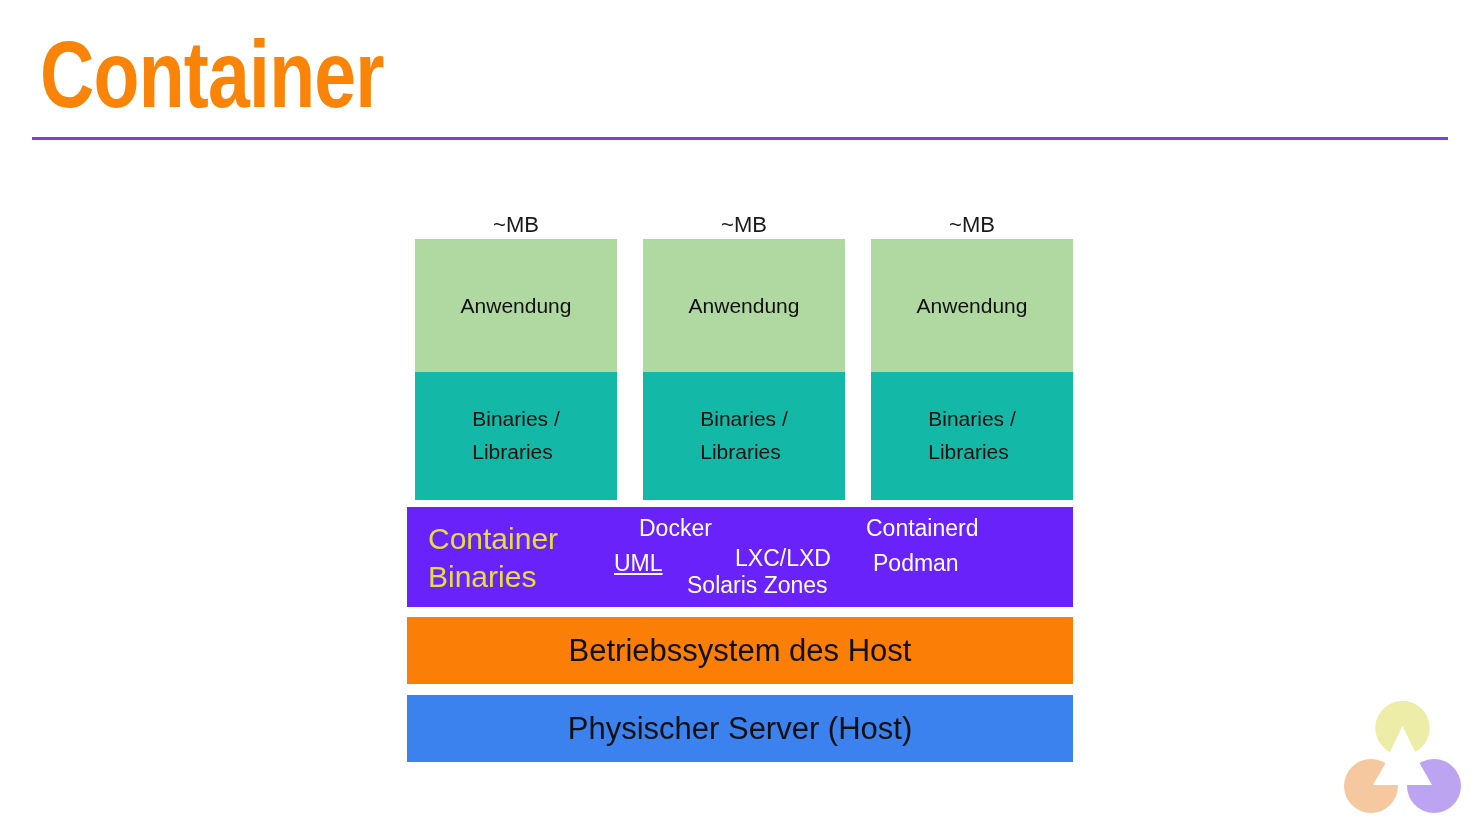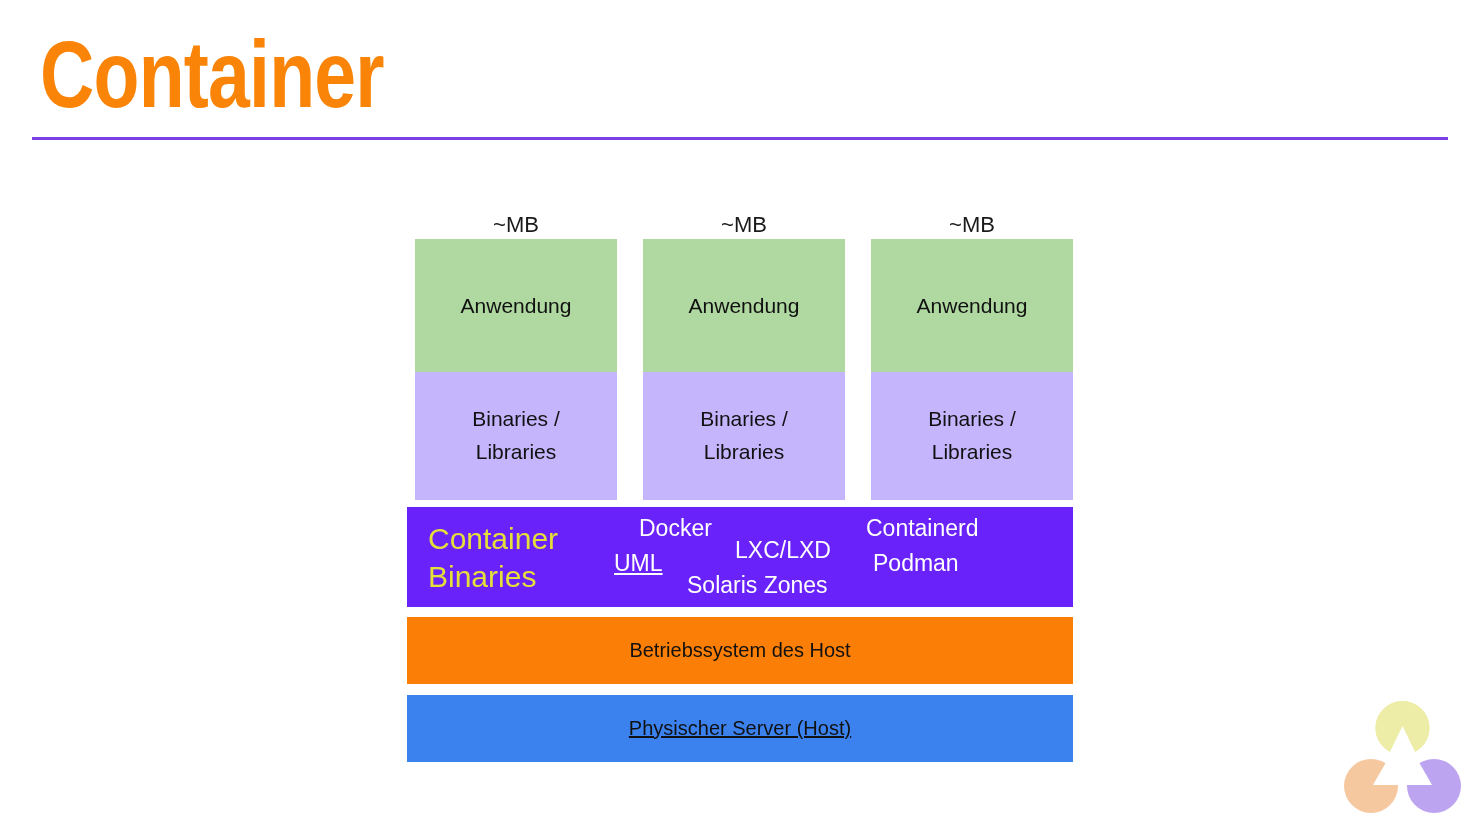--- a/index.html
+++ b/index.html
@@ -76,25 +76,25 @@
     height: 133px;
     background: #AFD9A0;
     display: flex;
     align-items: center;
     justify-content: center;
     font-size: 21px;
     color: #111111;
   }
   .bin-box {
     height: 128px;
-    background: #c4b5fd;
-    display: flex;
-    align-items: center;
-    justify-content: center;
-    text-align: center;
+    background: #14b8a6;
+    display: flex;
+    align-items: center;
+    justify-content: center;
+    text-align: left;
     font-size: 21px;
     line-height: 1.55;
     color: #111111;
   }
 
   
   .service-band {
     position: absolute;
     left: 0;
     top: 297px;
@@ -111,39 +111,39 @@
     color: #E3E03A;
   }
   .tech-label {
     position: absolute;
     color: #ffffff;
     font-size: 23px;
     white-space: nowrap;
   }
   .tech-docker        { left: 232px; top:  8px; }
   .tech-uml           { left: 207px; top: 43px; text-decoration: underline; }
-  .tech-lxclxd        { left: 328px; top: 30px; }
+  .tech-lxclxd        { left: 328px; top: 38px; }
   .tech-solaris-zones { left: 280px; top: 65px; }
   .tech-containerd    { left: 459px; top:  8px; }
   .tech-podman        { left: 466px; top: 43px; }
 
   
   .stack-band {
     position: absolute;
     left: 0;
     width: 666px;
     height: 67px;
     display: flex;
     align-items: center;
     justify-content: center;
-    font-size: 20px;
+    font-size: 31px;
     color: #111111;
   }
   .band-os   { top: 407px; background: #FB7E06; }
-  .band-host { top: 485px; background: #3B82EF; text-decoration: underline; }
+  .band-host { top: 485px; background: #3B82EF; }
 
   
   #logo {
     position: absolute;
     left: 1340px;
     top: 698px;
     width: 125px;
     height: 120px;
   }
   #logo svg { display: block; }

